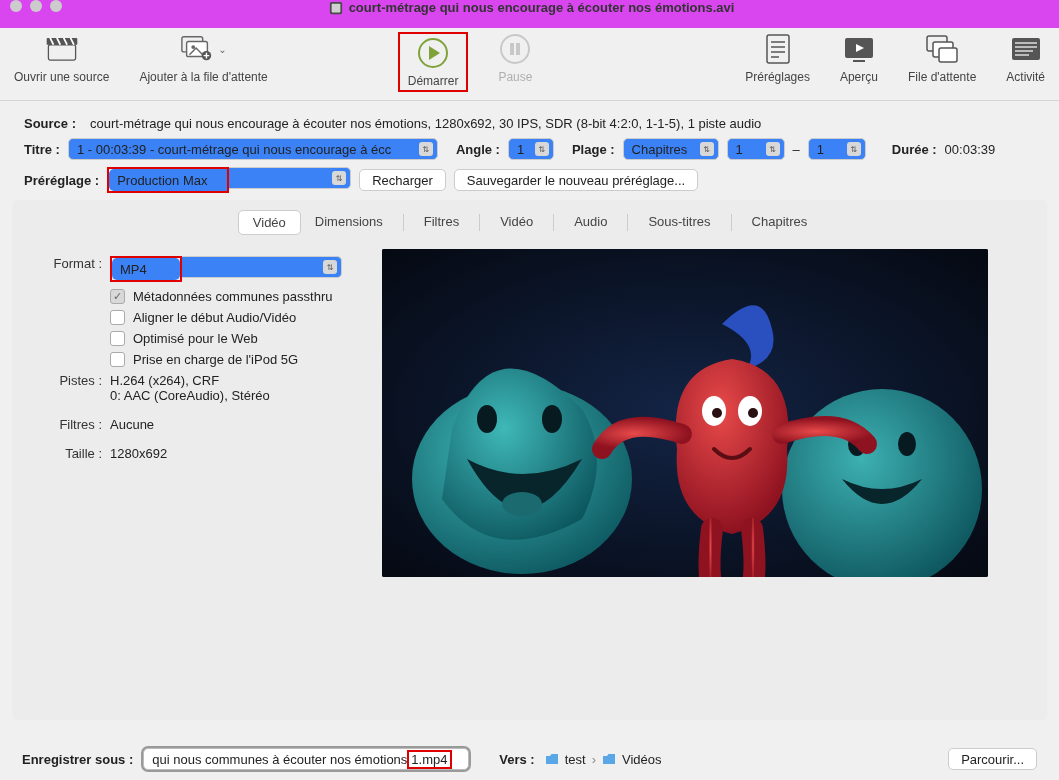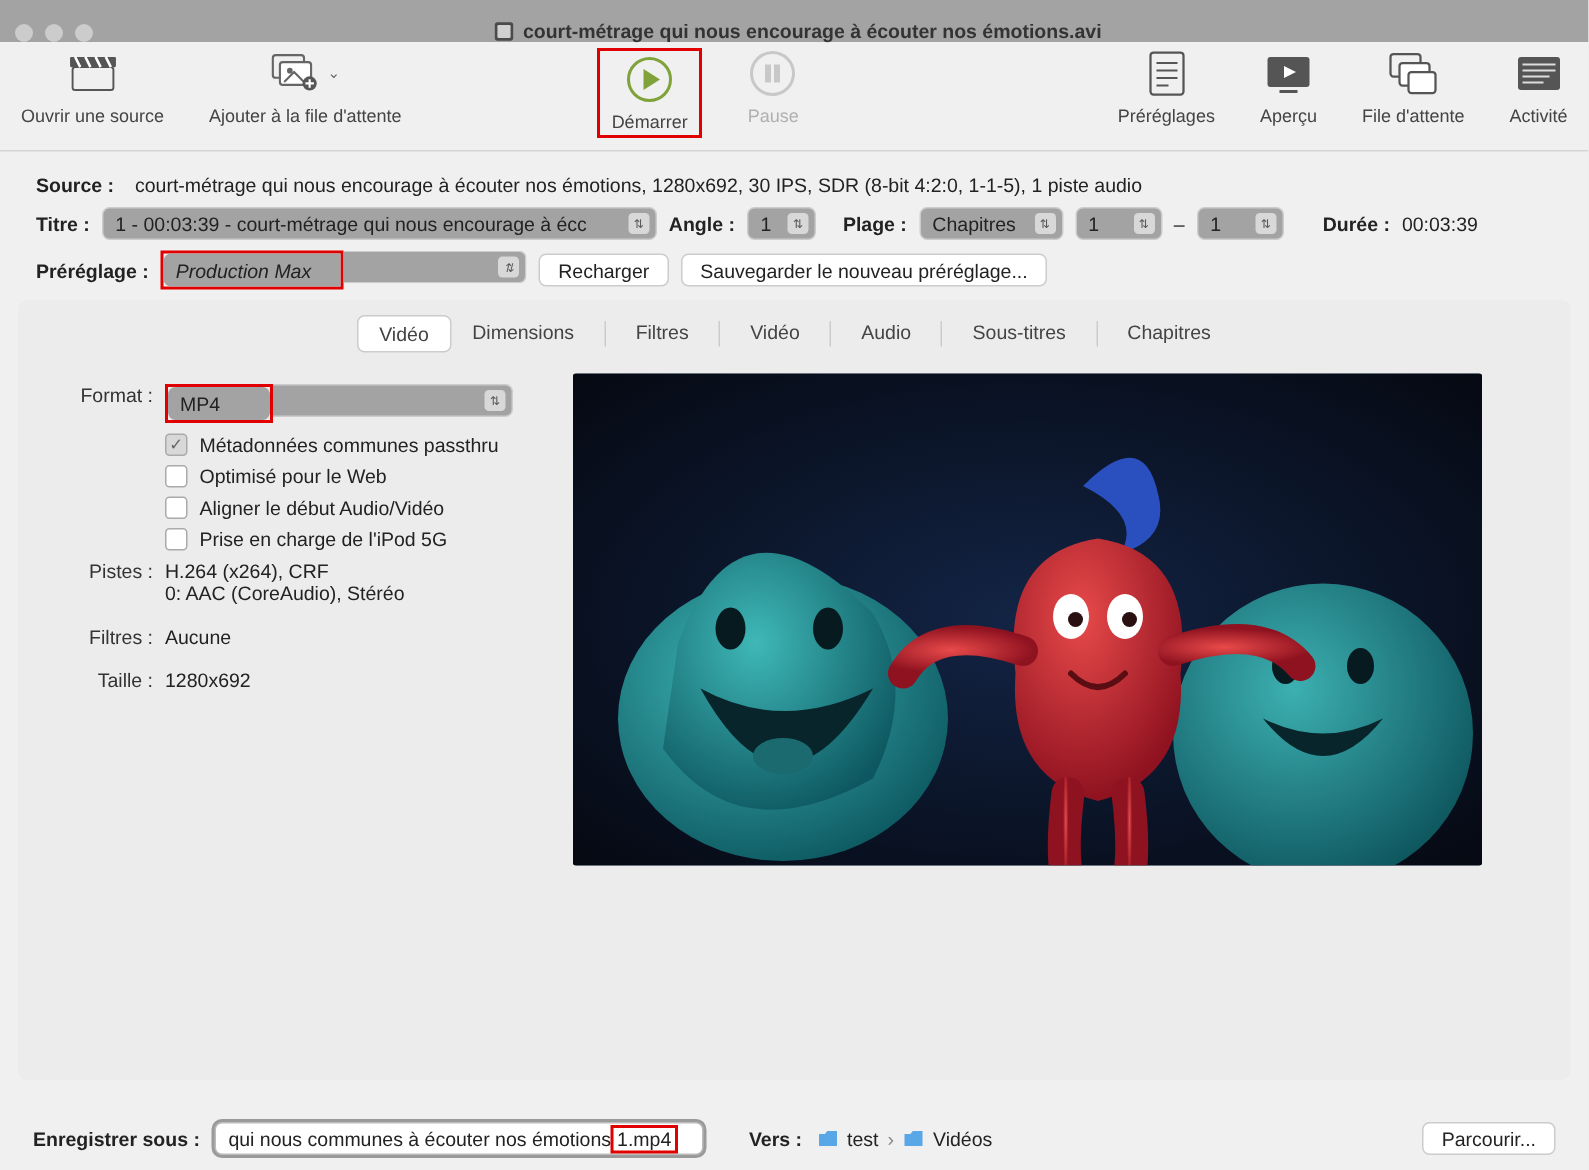--- a/index.html
+++ b/index.html
@@ -8,43 +8,43 @@
     font-size: 13px;
     background: #f0f0f0;
     color: #222;
     width: 1059px;
     height: 780px;
     overflow: hidden;
   }
   .titlebar {
     height: 28px;
     display: flex;
-    align-items: flex-end;
+    align-items: flex-start;
     padding: 0 10px;
-    background: #a3a3a3;
+    background: #d946ef;
   }
   .traffic { display:flex; gap:8px; align-items:center; }
   .dot { width:12px; height:12px; border-radius:50%; background:#ccc; }
   .title-center { flex:1; text-align:center; font-weight:600; color:#333; display:flex; justify-content:center; align-items:center; gap:6px;}
   .title-icon { width:14px; height:14px; }
   .toolbar {
     display:flex; align-items:flex-start; padding: 4px 14px 8px 14px;
     gap: 30px;
   }
   .tool-btn { display:flex; flex-direction:column; align-items:center; gap:4px; font-size:12px; color:#444; }
   .tool-btn.disabled { color:#b0b0b0; }
   .tool-icon { width:34px; height:34px; display:flex; align-items:center; justify-content:center; }
   .spacer { flex:1; }
   .redbox { border:2px solid #e00000; }
   .section { padding: 6px 22px; }
   .row { display:flex; align-items:center; gap:8px; margin: 7px 0; flex-wrap:wrap;}
   .label { font-weight:700; color:#222; }
   .select {
     display:inline-flex; align-items:center; justify-content:space-between;
-    background:#a3a3a3; border:1px solid #ccc; border-radius:5px;
+    background:#3b82f6; border:1px solid #ccc; border-radius:5px;
     padding: 2px 4px 2px 8px; min-width:40px; height:22px;
   }
   .select .caret { width:14px; height:14px; background:#d8d8d8; border-radius:3px; display:flex; align-items:center; justify-content:center; font-size:8px; color:#555;}
   .btn {
     background:#fff; border:1px solid #ccc; border-radius:5px; padding:3px 12px; height:22px;
     display:inline-flex; align-items:center;
   }
   .content-bg {
     background:#ececec; border-radius:6px; margin: 2px 12px; padding: 10px 10px 10px 10px;
     height: 520px;
@@ -195,21 +195,21 @@
     <span class="label">Source :</span>
     <span style="margin-left:6px;">court-métrage qui nous encourage à écouter nos émotions, 1280x692, 30 IPS, SDR (8-bit 4:2:0, 1-1-5), 1 piste audio</span>
   </div>
 
   <div class="row">
     <span class="label">Titre :</span>
     <div class="select" style="width:370px;">
       <span style="white-space:nowrap;overflow:hidden;">1 - 00:03:39 - court-métrage qui nous encourage à écc</span>
       <span class="caret">⇅</span>
     </div>
-    <span class="label" style="">Angle :</span>
+    <span class="label" style="margin-left:10px;">Angle :</span>
     <div class="select" style="width:46px;">
       <span>1</span>
       <span class="caret">⇅</span>
     </div>
     <span class="label" style="margin-left:10px;">Plage :</span>
     <div class="select" style="width:96px;">
       <span>Chapitres</span>
       <span class="caret">⇅</span>
     </div>
     <div class="select" style="width:58px;">
@@ -220,21 +220,21 @@
     <div class="select" style="width:58px;">
       <span>1</span>
       <span class="caret">⇅</span>
     </div>
     <span class="label" style="margin-left:18px;">Durée :</span>
     <span>00:03:39</span>
   </div>
 
   <div class="row">
     <span class="label">Préréglage :</span>
-    <div style="display:flex;font-style:italic;">
+    <div style="display:flex;">
       <div class="redbox" style="padding:0;">
         <div class="select" style="width:118px;border:none;border-radius:5px 0 0 5px;height:22px;">
           <span>Production Max</span>
         </div>
       </div>
       <div class="select" style="width:122px;border-left:none;border-radius:0 5px 5px 0;">
         <span></span>
           <span class="caret">⇅</span>
       </div>
     </div>
@@ -280,25 +280,25 @@
         </div>
       </div>
 
       <div style="margin-left:72px;">
         <div class="chk-row">
           <div class="chk checked">✓</div>
           <span>Métadonnées communes passthru</span>
         </div>
         <div class="chk-row">
           <div class="chk"></div>
-          <span>Optimisé pour le Web</span>
+          <span>Aligner le début Audio/Vidéo</span>
         </div>
         <div class="chk-row">
           <div class="chk"></div>
-          <span>Aligner le début Audio/Vidéo</span>
+          <span>Optimisé pour le Web</span>
         </div>
         <div class="chk-row">
           <div class="chk"></div>
           <span>Prise en charge de l'iPod 5G</span>
         </div>
       </div>
 
       <div class="kv" style="margin-top:0;">
         <div class="k">Pistes :</div>
         <div class="v">

